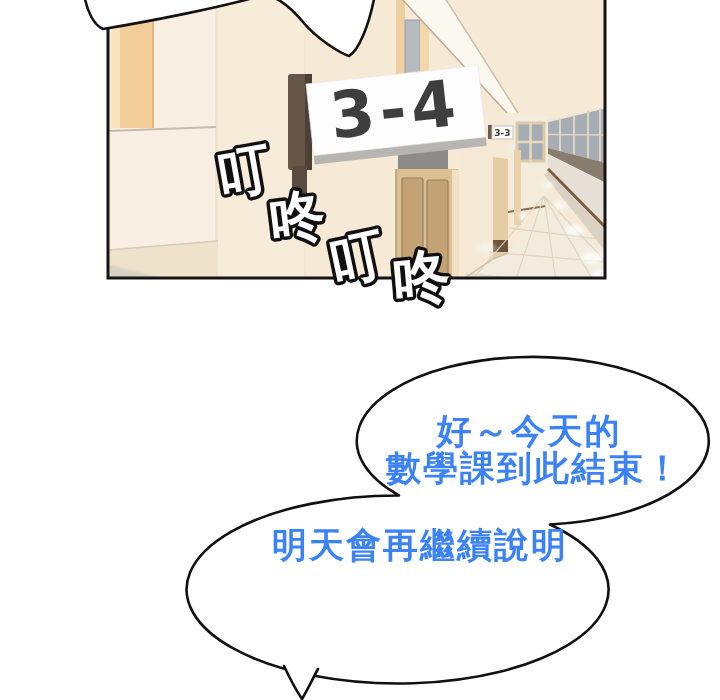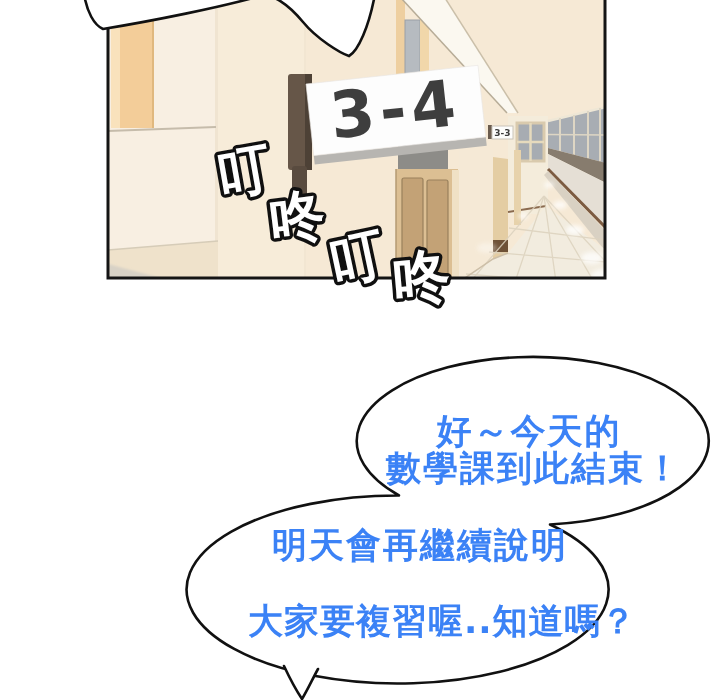--- a/index.html
+++ b/index.html
@@ -150,15 +150,14 @@
   <path d="M 84,-6 C 87,12 94,25 103,29 C 152,21 222,7 260,-4 C 272,-7 288,4 303,22
            C 317,39 340,53 349,56 C 358,51 369,27 375,-6 Z" fill="#ffffff" stroke="#111111" stroke-width="2.6"></path>
 
   <path d="M 399,495.5 A 176 84 0 1 1 550,524.5 A 211 94 0 1 1 399,495.5 Z" fill="#ffffff" stroke="#111111" stroke-width="2.6" stroke-linejoin="round"></path>
   <path d="M 284,666 C 291,681 298,693 302,699 C 307,691 313,678 318,669" fill="#ffffff" stroke="#111111" stroke-width="2.6" stroke-linecap="round"></path>
 </svg>
 
 <div class="bubble-text" style="left:394px;top:410px;width:270px;">好～今天的</div>
 <div class="bubble-text" style="left:386px;top:447px;width:290px;">數學課到此結束！</div>
 <div class="bubble-text" style="left:272px;top:524px;width:270px;">明天會再繼續說明</div>
-<div class="bubble-text" style="left:248px;top:600px;width:310px;letter-spacing:1px;">大家要複習喔..知道嗎？</div>
 
 </div>
 
 </body></html>

